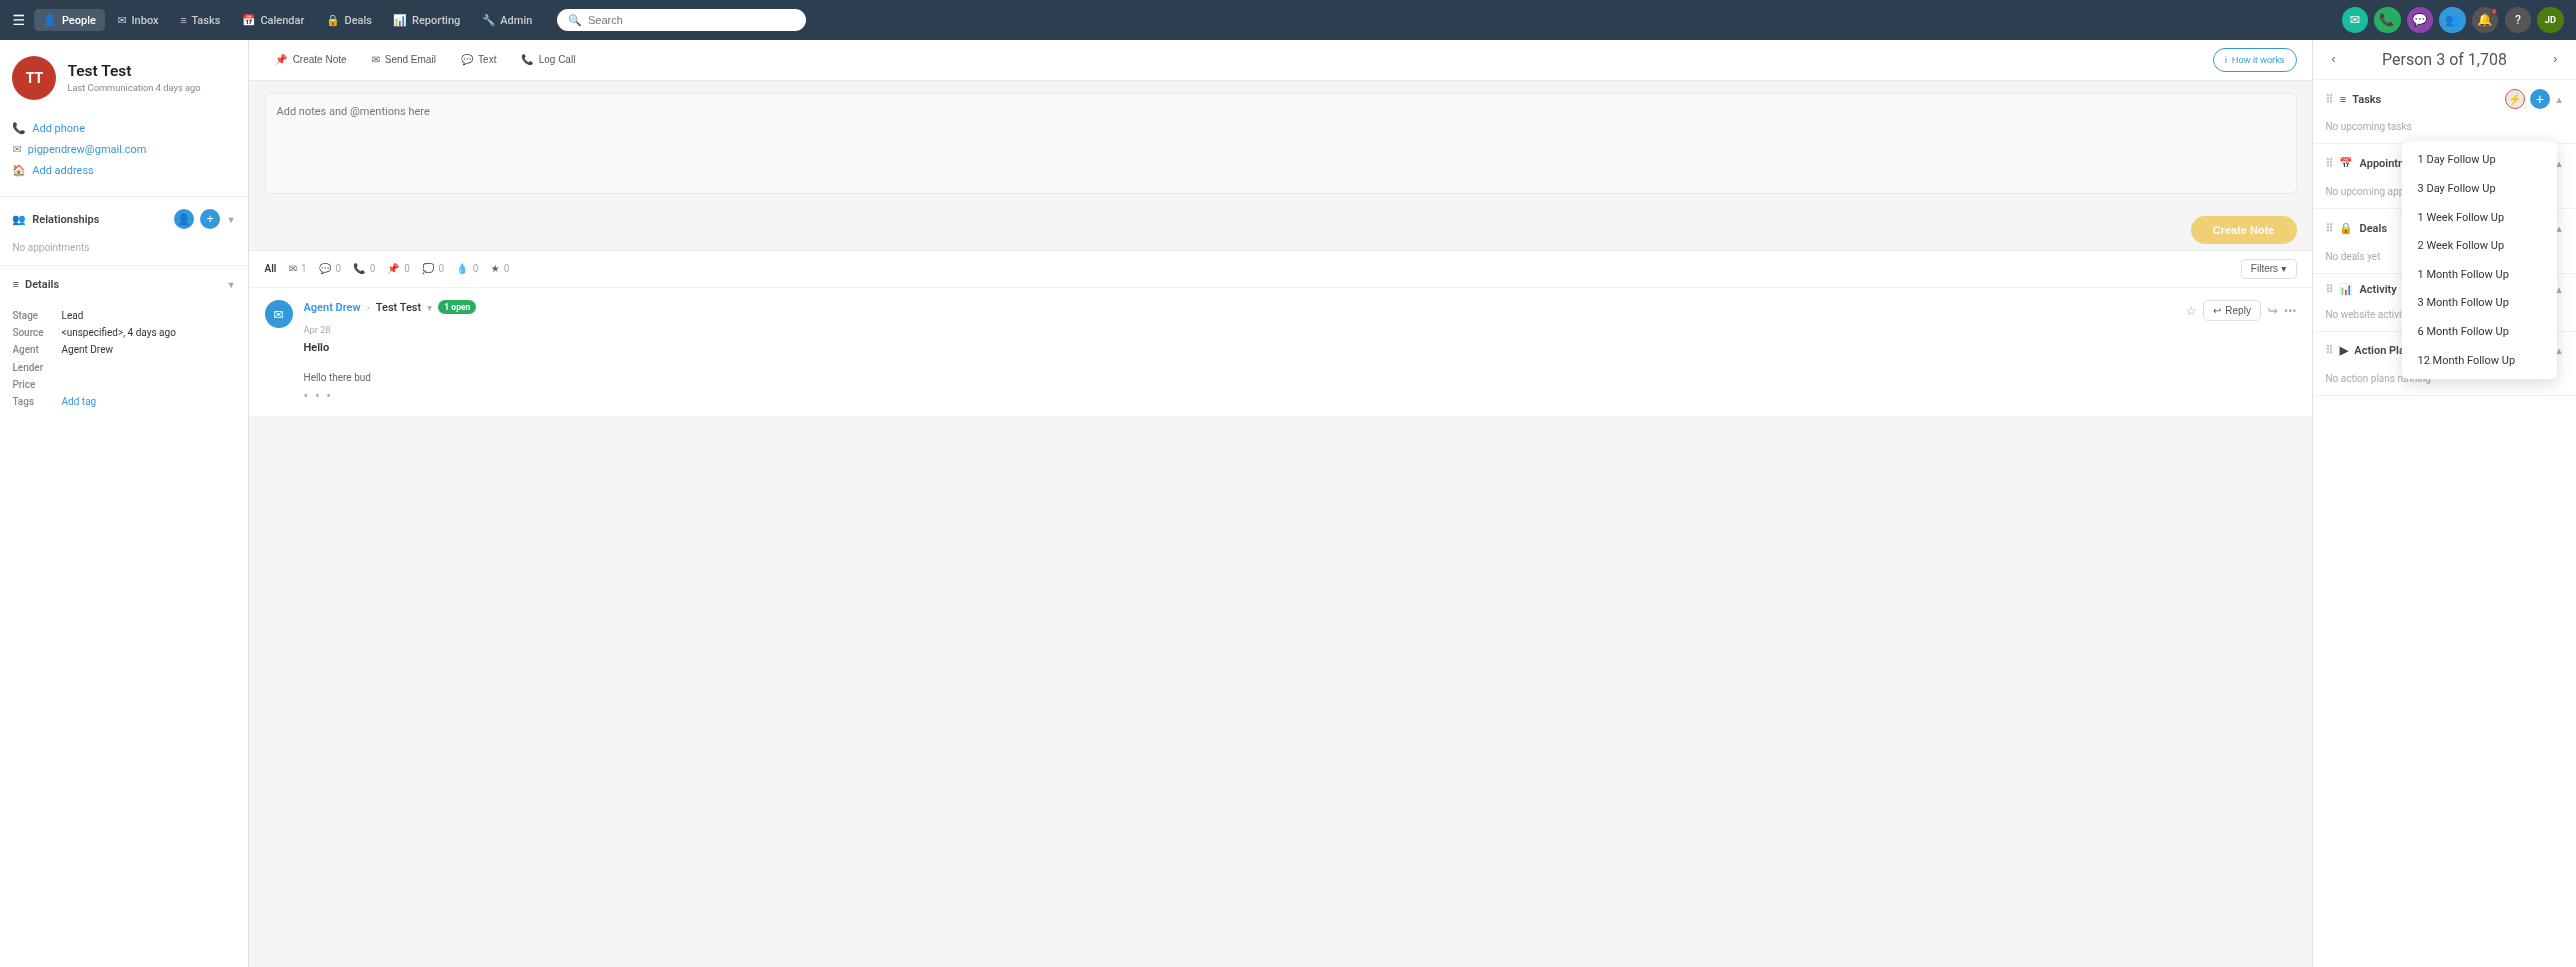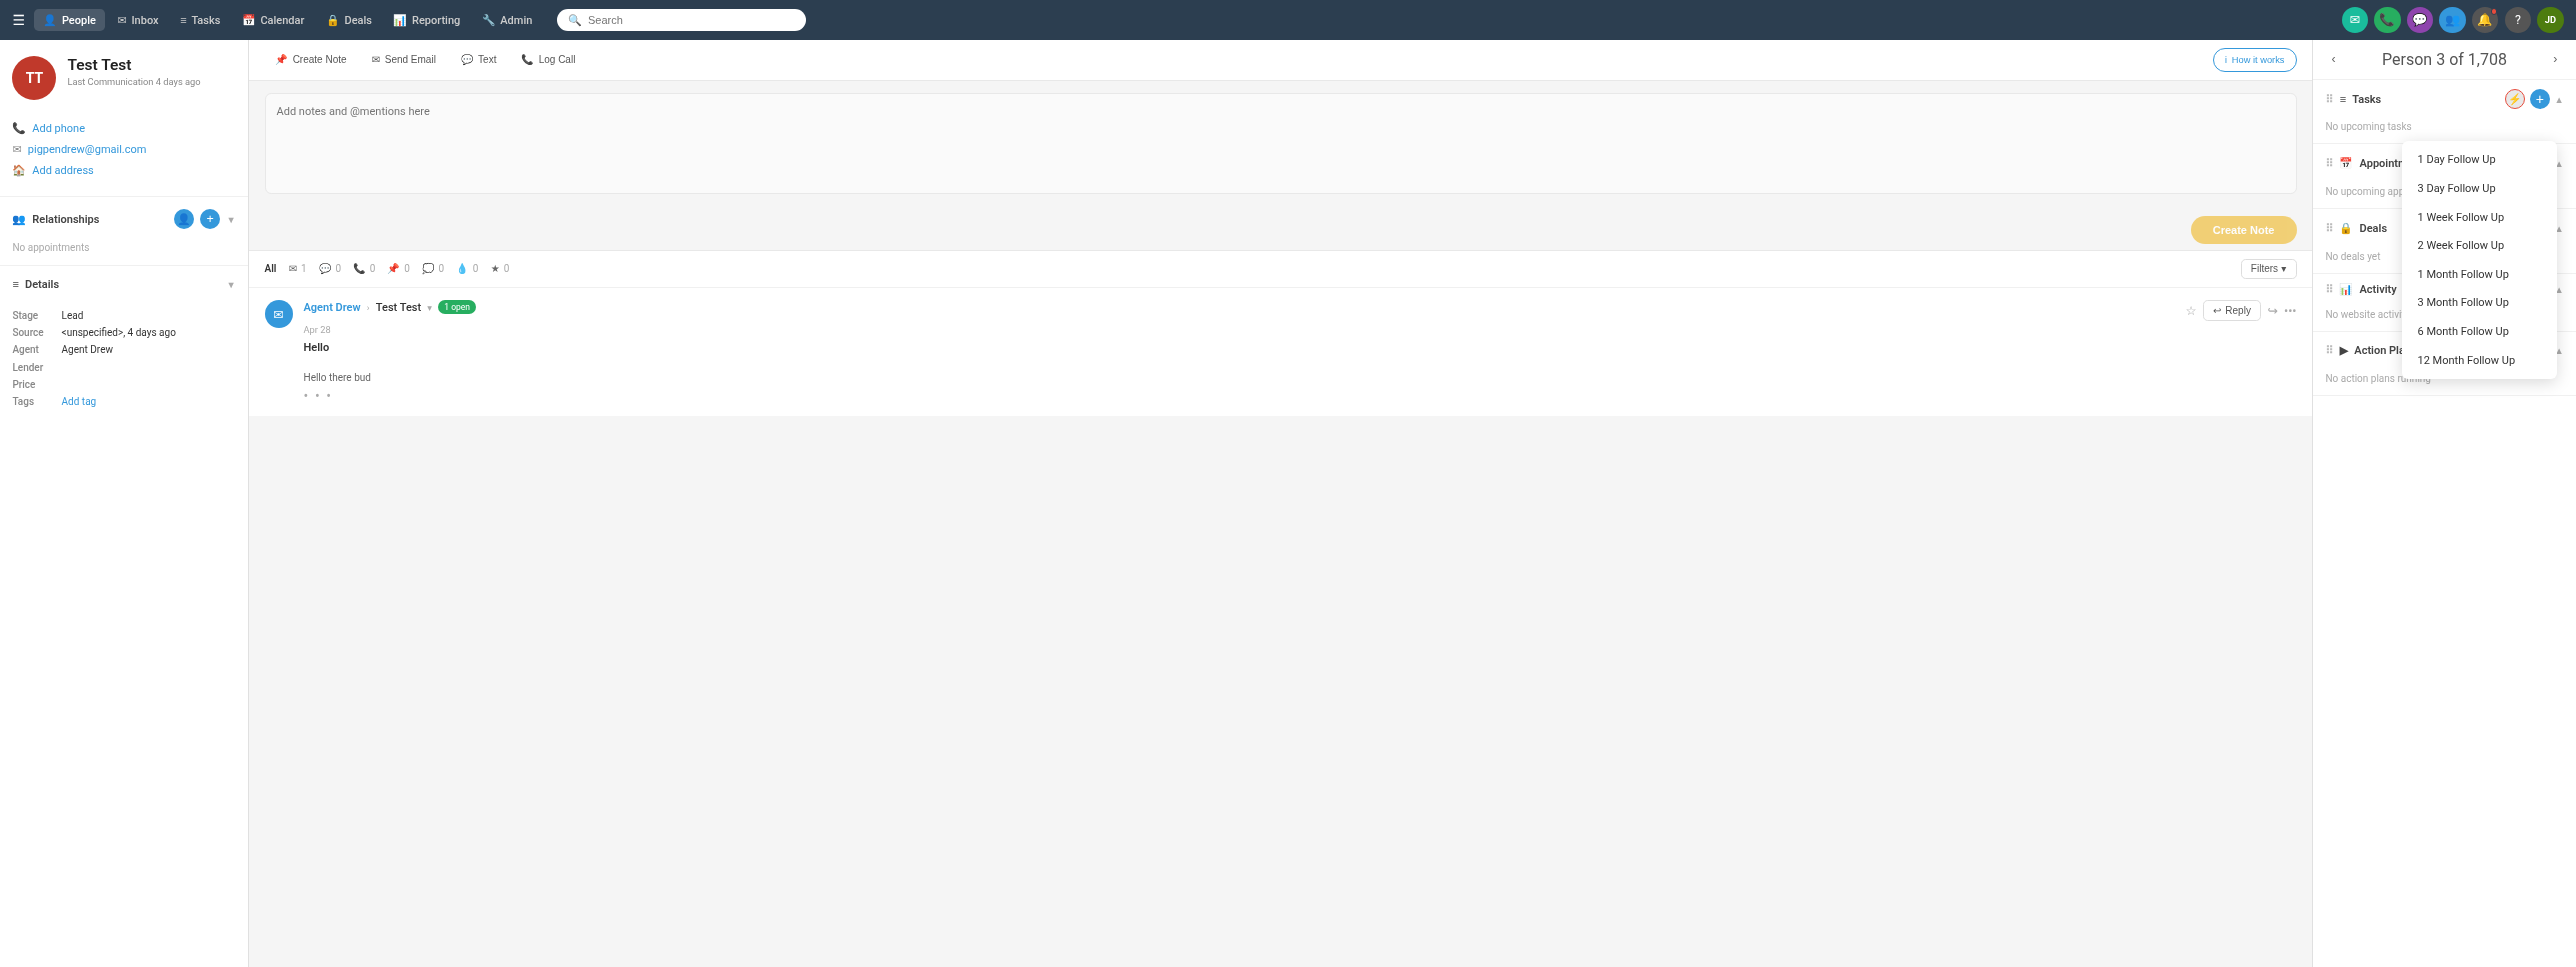--- a/index.html
+++ b/index.html
@@ -30,21 +30,21 @@
     .icon-circle.grey { background: #555; }
     .notif-icon { position: relative; }
     .notif-dot { width: 6.2px; height: 6.2px; background: #e74c3c; border-radius: 50%; position: absolute; top: 1.6px; right: 1.6px; border: 1.6px solid #2c3e50; }
     .avatar-circle { width: 26.4px; height: 26.4px; border-radius: 50%; background: #c0392b; color: #fff; display: flex; align-items: center; justify-content: center; font-weight: bold; font-size: 10px; cursor: pointer; overflow: hidden; }
 
     
     .main-layout { display: flex; height: calc(100vh - 40px); }
 
     
     .left-panel { width: 249px; background: #fff; border-right: 0.8px solid #e0e0e0; overflow-y: auto; flex-shrink: 0; }
-    .contact-header { display: flex; align-items: flex-start; gap: 11px; padding: 15.5px 12.4px; }
+    .contact-header { display: flex; align-items: center; gap: 11px; padding: 15.5px 12.4px; }
     .contact-avatar { width: 44px; height: 44px; border-radius: 50%; background: #c0392b; color: #fff; display: flex; align-items: center; justify-content: center; font-size: 14px; font-weight: bold; flex-shrink: 0; }
     .contact-name { font-size: 15.5px; font-weight: 600; color: #222; }
     .contact-sub { font-size: 9.3px; color: #888; margin-top: 2.3px; }
     .contact-info { padding: 3.1px 12.4px 12.4px; }
     .contact-info-item { display: flex; align-items: center; gap: 6.2px; color: #3498db; font-size: 11px; padding: 3.9px 0; cursor: pointer; }
     .contact-info-item .icon { color: #888; }
     .section-divider { border-top: 0.8px solid #f0f0f0; margin: 3.1px 0; }
     .section-header { display: flex; align-items: center; justify-content: space-between; padding: 9.3px 12.4px; cursor: pointer; }
     .section-title { display: flex; align-items: center; gap: 6.2px; font-size: 11px; font-weight: 600; color: #444; }
     .section-actions { display: flex; align-items: center; gap: 6.2px; }
@@ -77,21 +77,21 @@
     .filters-btn { margin-left: auto; display: flex; align-items: center; gap: 3.1px; border: 0.8px solid #ddd; padding: 3.9px 9.3px; border-radius: 4.7px; cursor: pointer; font-size: 10px; color: #555; background: #fff; }
     .feed-item { display: flex; gap: 11px; padding: 12.4px 15.5px; border-bottom: 0.8px solid #f5f5f5; background: #fff; align-items: flex-start; }
     .feed-item-icon { width: 28px; height: 28px; border-radius: 50%; background: #3498db; color: #fff; display: flex; align-items: center; justify-content: center; font-size: 12.4px; flex-shrink: 0; }
     .feed-item-content { flex: 1; }
     .feed-item-header { display: flex; align-items: center; gap: 6.2px; flex-wrap: wrap; }
     .feed-agent { font-weight: 600; color: #3498db; font-size: 11px; cursor: pointer; }
     .feed-arrow { color: #aaa; font-size: 9.3px; }
     .feed-contact { font-weight: 500; color: #333; font-size: 11px; }
     .feed-dropdown-icon { color: #aaa; font-size: 9.3px; cursor: pointer; }
     .feed-date { color: #aaa; font-size: 9.3px; margin-top: 10px; }
-    .feed-badge { background: #27ae60; color: #fff; font-size: 8.5px; padding: 1.6px 6.2px; border-radius: 7.8px; font-weight: 400; }
+    .feed-badge { background: #27ae60; color: #fff; font-size: 8.5px; padding: 1.6px 6.2px; border-radius: 7.8px; font-weight: 700; }
     .feed-actions { display: flex; align-items: center; gap: 6.2px; margin-left: auto; }
     .feed-action-btn { display: flex; align-items: center; gap: 3.9px; padding: 3.9px 9.3px; border: 0.8px solid #ddd; border-radius: 4.7px; background: #fff; cursor: pointer; font-size: 10px; color: #555; }
     .feed-action-icon { color: #aaa; cursor: pointer; font-size: 12.4px; }
     .feed-subject { font-weight: 600; color: #333; margin-top: 6.2px; font-size: 11px; }
     .feed-body { color: #666; font-size: 10px; margin-top: 18px; }
     .feed-more { color: #aaa; font-size: 14px; margin-top: 4.7px; cursor: pointer; letter-spacing: 1.6px; }
 
     
     .right-panel { width: 264px; background: #fff; border-left: 0.8px solid #e0e0e0; overflow-y: auto; flex-shrink: 0; position: relative; }
     .right-nav { display: flex; align-items: center; justify-content: space-between; padding: 9.3px 12.4px; border-bottom: 0.8px solid #f0f0f0; }

